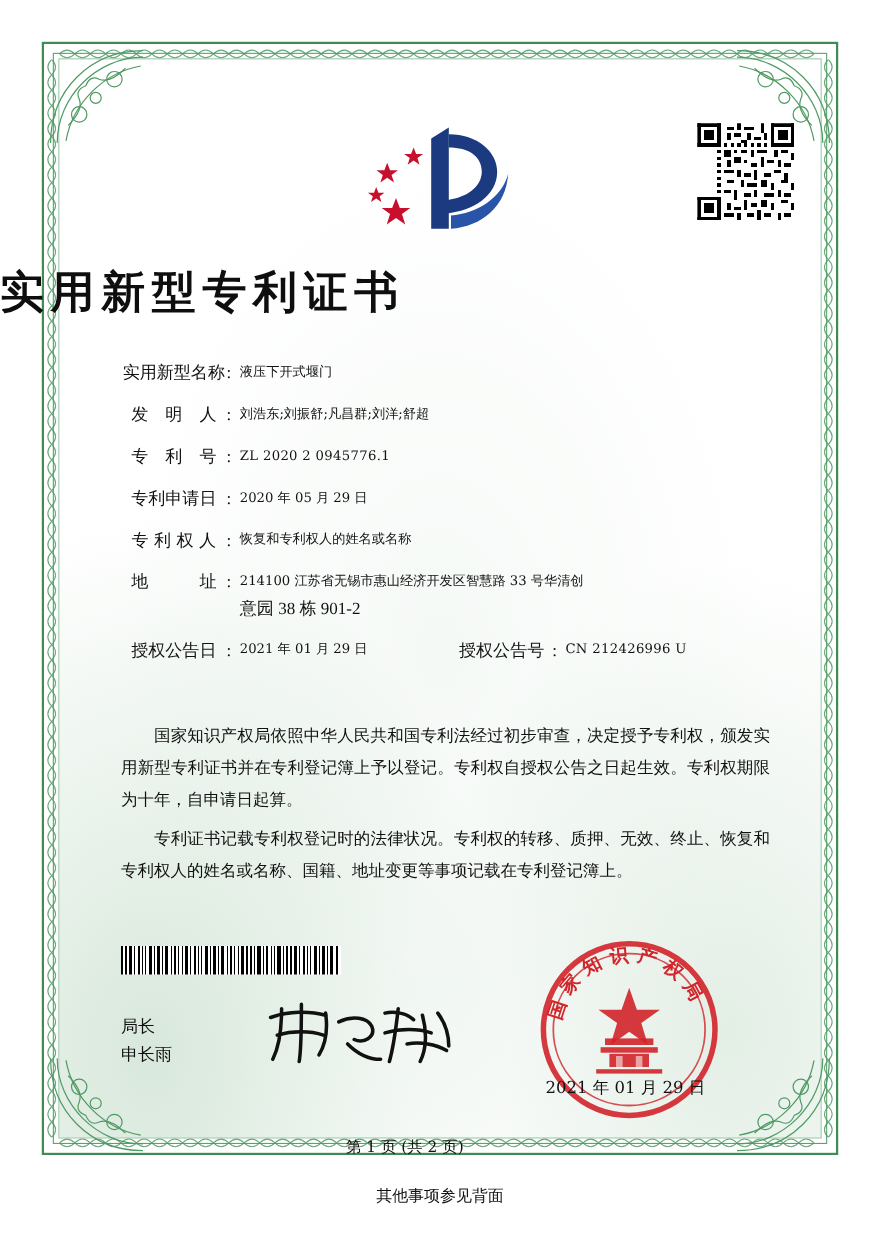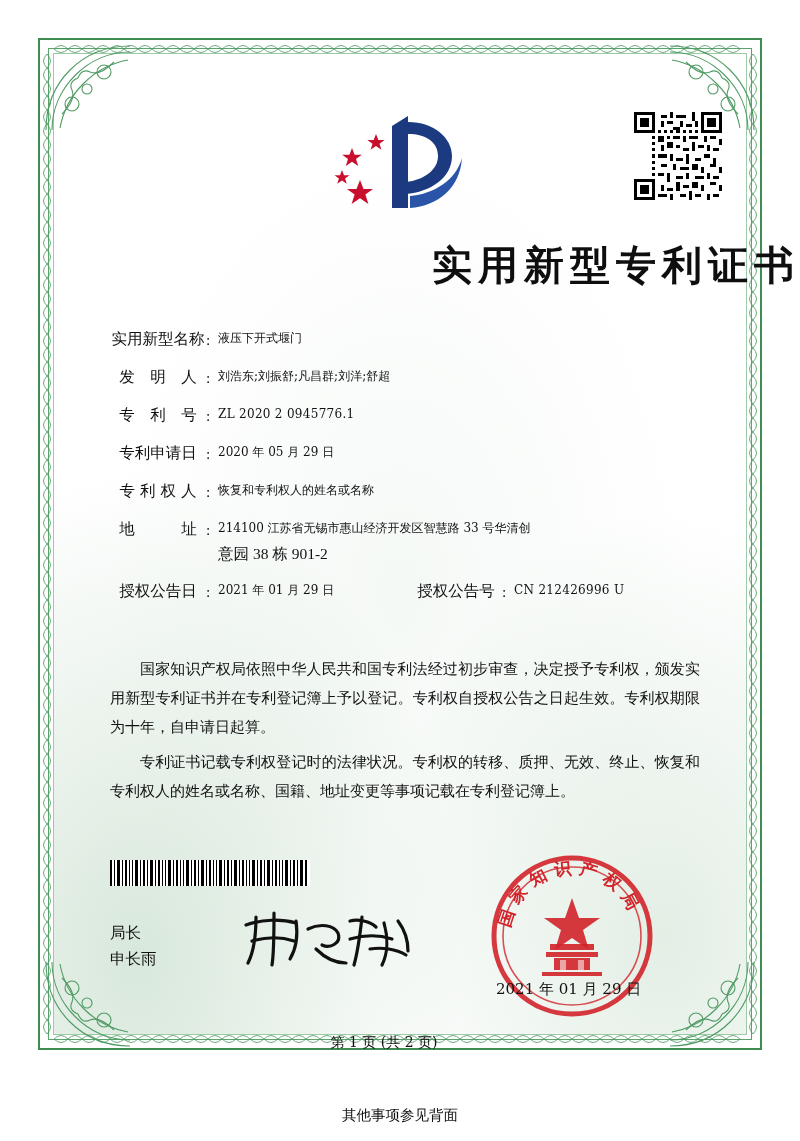--- a/index.html
+++ b/index.html
@@ -106,21 +106,21 @@
     width: 88px;
     height: 88px;
   }
   .qr canvas, .qr svg { display: block; }
 
   .title {
     position: absolute;
     left: 0;
     top: 238px;
     width: 800px;
-    text-align: right;
+    text-align: left;
     font-size: 40px;
     font-weight: bold;
     letter-spacing: 6px;
     color: #0e0e0e;
     font-family: "DejaVu Serif", "Liberation Serif", serif;
   }
 
   
   .fields {
     position: absolute;
@@ -234,26 +234,25 @@
 
   .page-no {
     position: absolute;
     left: 0;
     top: 1034px;
     width: 736px;
     text-align: center;
     font-size: 14px;
     color: #111;
     font-family: "DejaVu Serif", "Liberation Serif", serif;
-    padding-left: 16px;
   }
   .footnote {
     position: absolute;
     left: 0;
-    top: 1106px;
+    top: 1078px;
     width: 800px;
     text-align: center;
     font-size: 14.5px;
     color: #111;
     font-family: Liberation Serif, serif;
   }
 </style>
 </head>
 <body>
 

